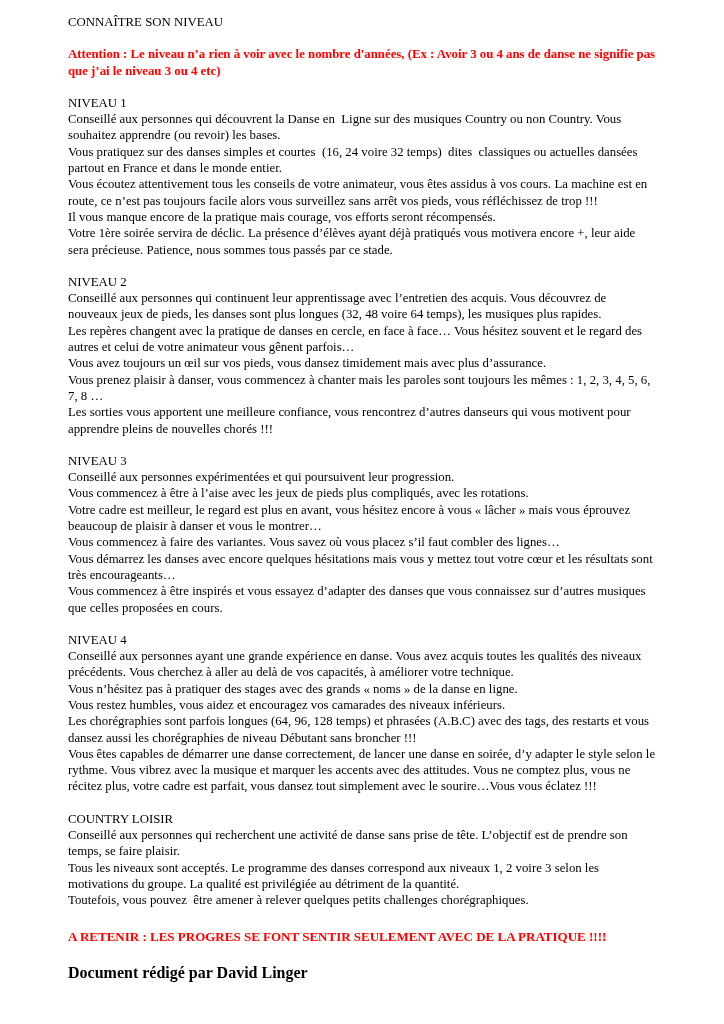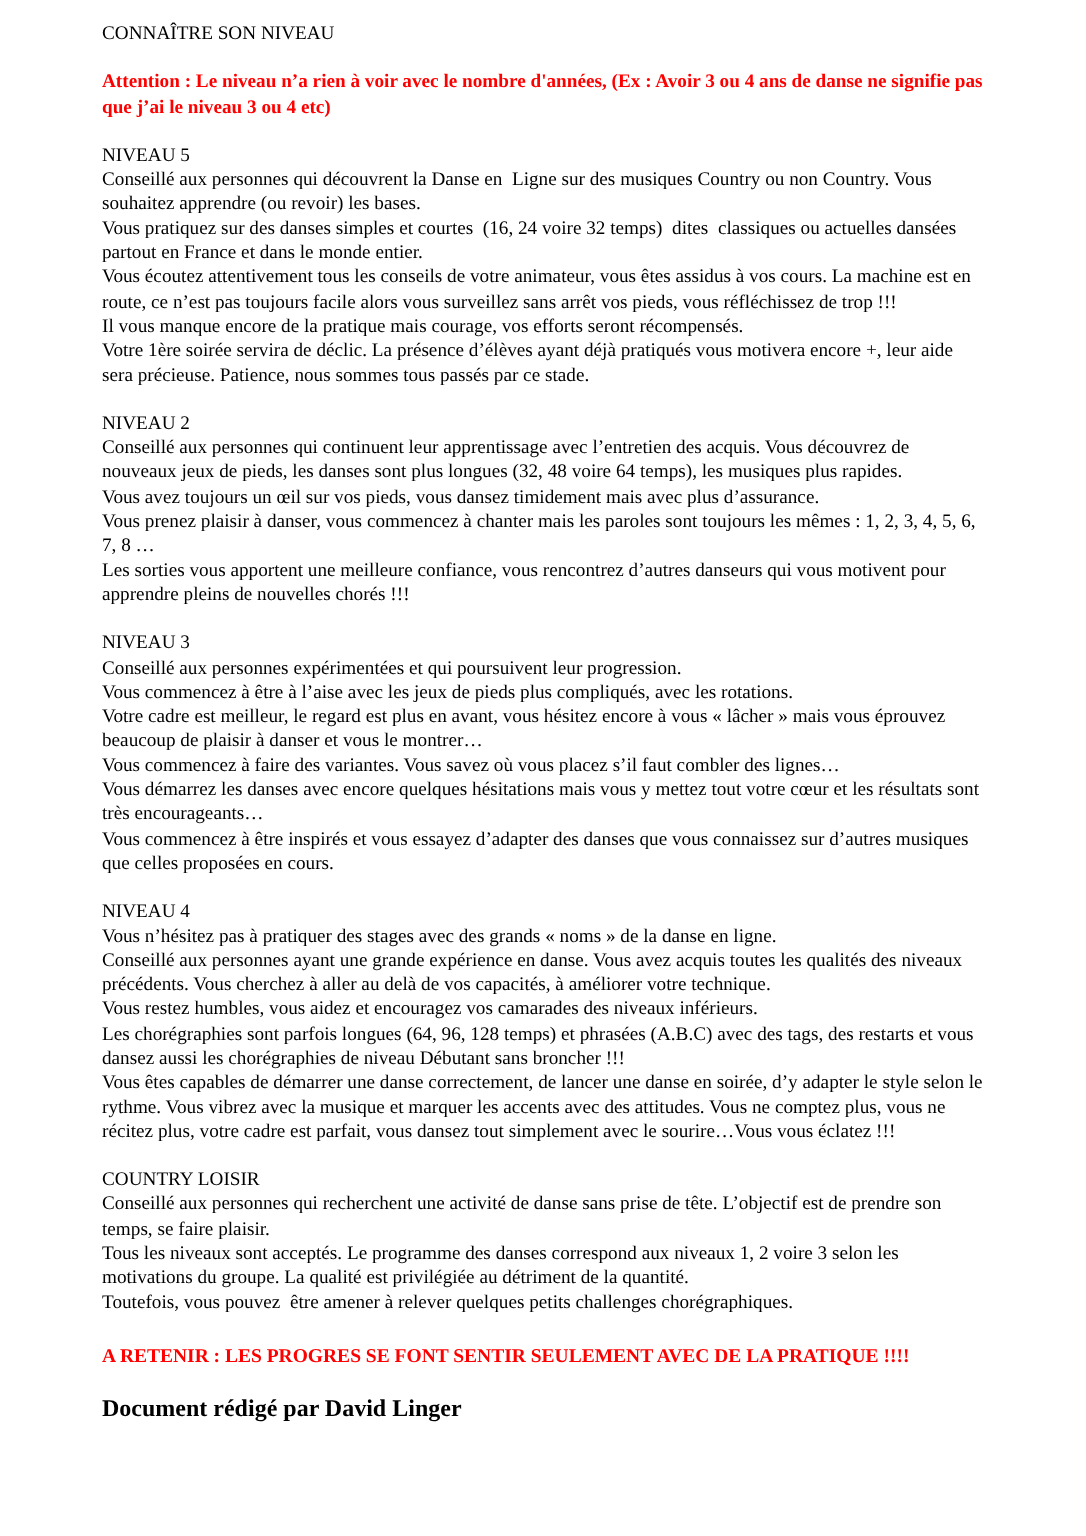--- a/index.html
+++ b/index.html
@@ -53,50 +53,51 @@
 </head>
 <body>
 
 <div class="page">
   <h1>CONNAÎTRE SON NIVEAU</h1>
 
   <p class="warning">Attention : Le niveau n’a rien à voir avec le nombre d'années, (Ex : Avoir 3 ou 4 ans de danse ne signifie pas que j’ai le niveau 3 ou 4 etc)</p>
 
   <main>
   <section class="doc-section">
-    <h2>NIVEAU 5</h2>
+    <h2>NIVEAU 1</h2>
   <p>Conseillé aux personnes qui découvrent la Danse en  Ligne sur des musiques Country ou non Country. Vous souhaitez apprendre (ou revoir) les bases.</p>
         <p>Vous pratiquez sur des danses simples et courtes  (16, 24 voire 32 temps)  dites  classiques ou actuelles dansées partout en France et dans le monde entier.</p>
         <p>Vous écoutez attentivement tous les conseils de votre animateur, vous êtes assidus à vos cours. La machine est en route, ce n’est pas toujours facile alors vous surveillez sans arrêt vos pieds, vous réfléchissez de trop !!!</p>
         <p>Il vous manque encore de la pratique mais courage, vos efforts seront récompensés.</p>
         <p>Votre 1ère soirée servira de déclic. La présence d’élèves ayant déjà pratiqués vous motivera encore +, leur aide sera précieuse. Patience, nous sommes tous passés par ce stade.</p>
       </section>
 
   <section class="doc-section">
     <h2>NIVEAU 2</h2>
   <p>Conseillé aux personnes qui continuent leur apprentissage avec l’entretien des acquis. Vous découvrez de nouveaux jeux de pieds, les danses sont plus longues (32, 48 voire 64 temps), les musiques plus rapides.</p>
+        <p>Les repères changent avec la pratique de danses en cercle, en face à face… Vous hésitez souvent et le regard des autres et celui de votre animateur vous gênent parfois…</p>
         <p>Vous avez toujours un œil sur vos pieds, vous dansez timidement mais avec plus d’assurance.</p>
         <p>Vous prenez plaisir à danser, vous commencez à chanter mais les paroles sont toujours les mêmes : 1, 2, 3, 4, 5, 6, 7, 8 …</p>
         <p>Les sorties vous apportent une meilleure confiance, vous rencontrez d’autres danseurs qui vous motivent pour apprendre pleins de nouvelles chorés !!!</p>
       </section>
 
   <section class="doc-section">
     <h2>NIVEAU 3</h2>
   <p>Conseillé aux personnes expérimentées et qui poursuivent leur progression.</p>
         <p>Vous commencez à être à l’aise avec les jeux de pieds plus compliqués, avec les rotations.</p>
         <p>Votre cadre est meilleur, le regard est plus en avant, vous hésitez encore à vous « lâcher » mais vous éprouvez beaucoup de plaisir à danser et vous le montrer…</p>
         <p>Vous commencez à faire des variantes. Vous savez où vous placez s’il faut combler des lignes…</p>
         <p>Vous démarrez les danses avec encore quelques hésitations mais vous y mettez tout votre cœur et les résultats sont très encourageants…</p>
         <p>Vous commencez à être inspirés et vous essayez d’adapter des danses que vous connaissez sur d’autres musiques que celles proposées en cours.</p>
       </section>
 
   <section class="doc-section">
     <h2>NIVEAU 4</h2>
-  <p>Vous n’hésitez pas à pratiquer des stages avec des grands « noms » de la danse en ligne.</p>
-        <p>Conseillé aux personnes ayant une grande expérience en danse. Vous avez acquis toutes les qualités des niveaux précédents. Vous cherchez à aller au delà de vos capacités, à améliorer votre technique.</p>
+  <p>Conseillé aux personnes ayant une grande expérience en danse. Vous avez acquis toutes les qualités des niveaux précédents. Vous cherchez à aller au delà de vos capacités, à améliorer votre technique.</p>
+        <p>Vous n’hésitez pas à pratiquer des stages avec des grands « noms » de la danse en ligne.</p>
         <p>Vous restez humbles, vous aidez et encouragez vos camarades des niveaux inférieurs.</p>
         <p>Les chorégraphies sont parfois longues (64, 96, 128 temps) et phrasées (A.B.C) avec des tags, des restarts et vous dansez aussi les chorégraphies de niveau Débutant sans broncher !!!</p>
         <p>Vous êtes capables de démarrer une danse correctement, de lancer une danse en soirée, d’y adapter le style selon le rythme. Vous vibrez avec la musique et marquer les accents avec des attitudes. Vous ne comptez plus, vous ne récitez plus, votre cadre est parfait, vous dansez tout simplement avec le sourire…Vous vous éclatez !!!</p>
       </section>
 
   <section class="doc-section">
     <h2>COUNTRY LOISIR</h2>
   <p>Conseillé aux personnes qui recherchent une activité de danse sans prise de tête. L’objectif est de prendre son temps, se faire plaisir.</p>
         <p>Tous les niveaux sont acceptés. Le programme des danses correspond aux niveaux 1, 2 voire 3 selon les motivations du groupe. La qualité est privilégiée au détriment de la quantité.</p>
         <p>Toutefois, vous pouvez  être amener à relever quelques petits challenges chorégraphiques.</p>

